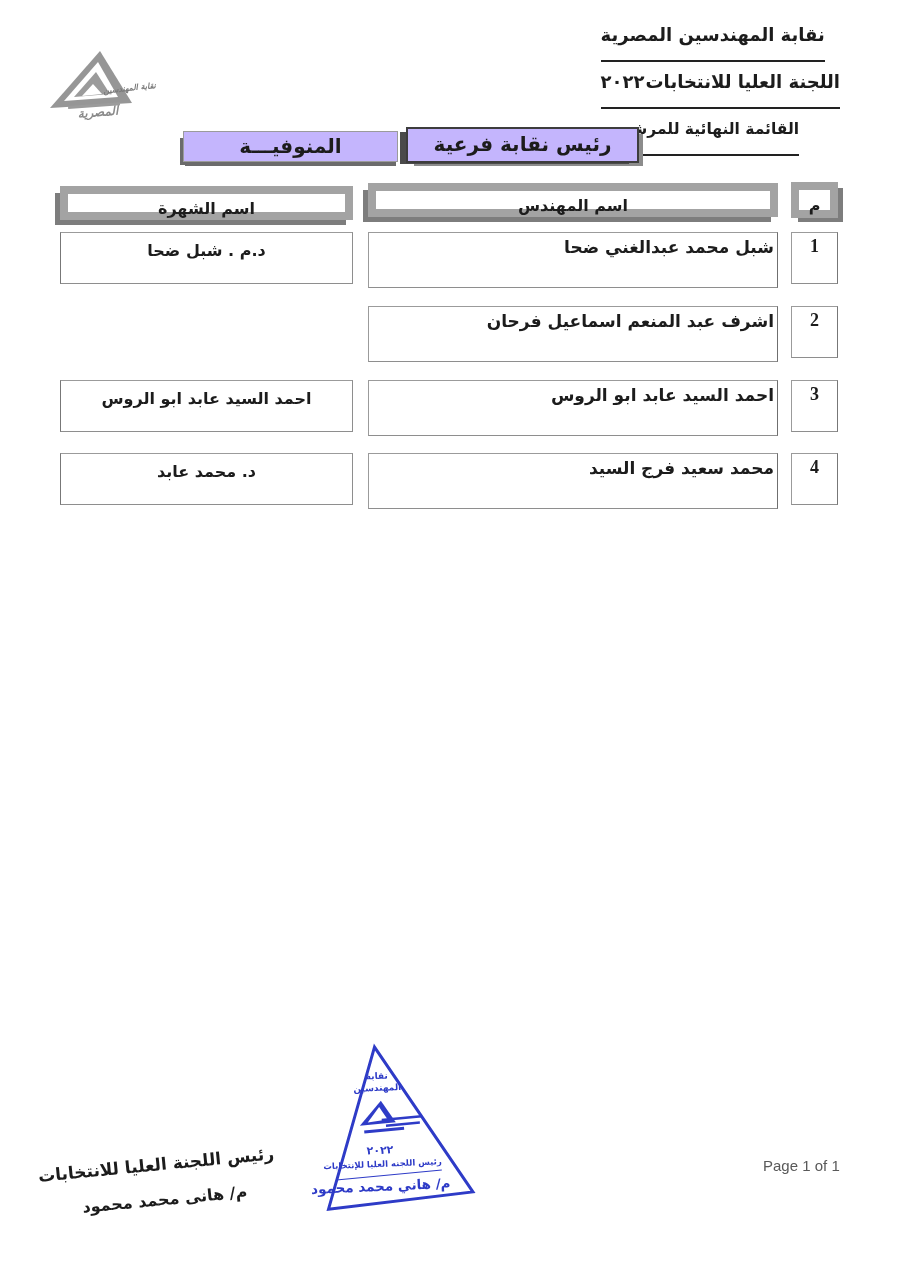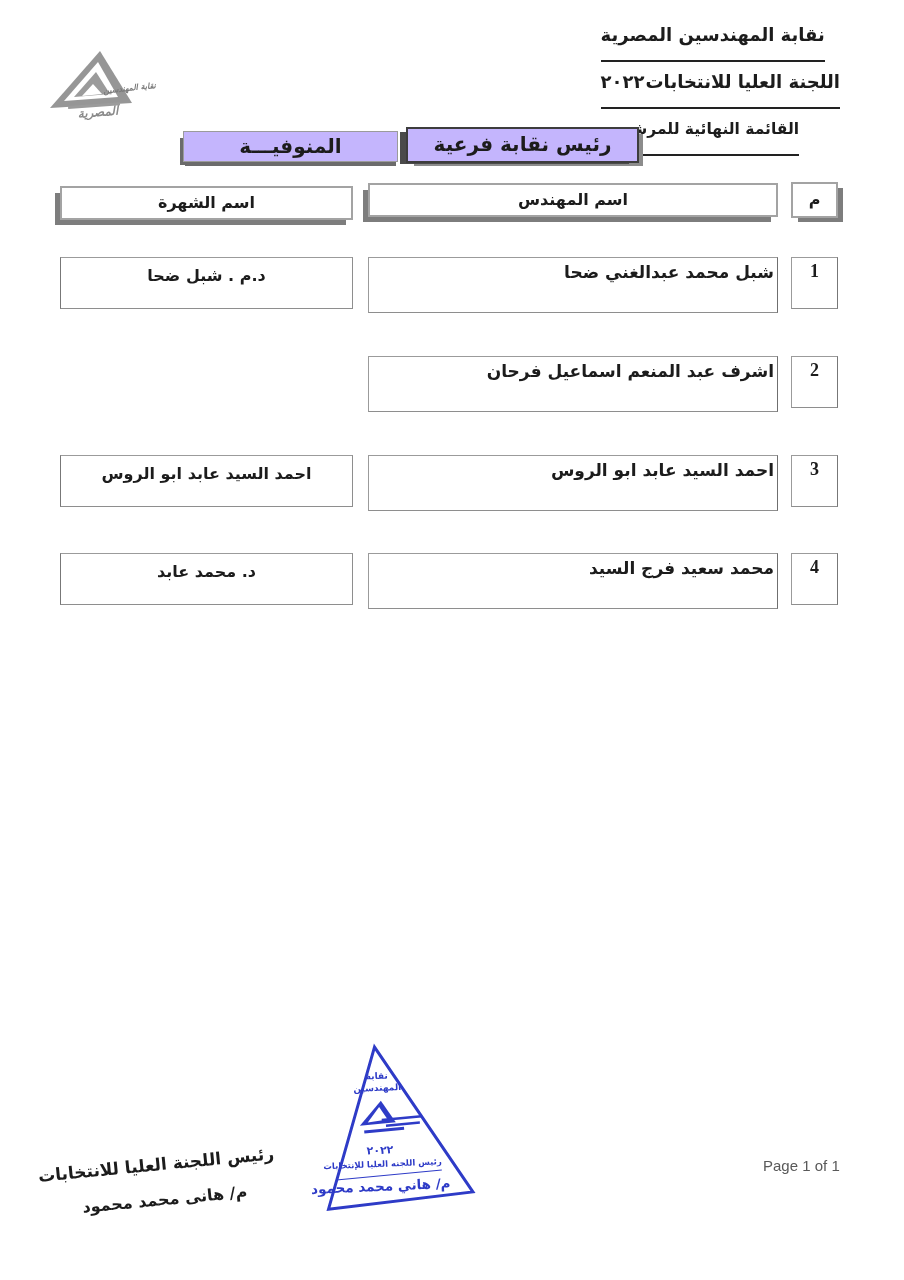--- a/index.html
+++ b/index.html
@@ -39,29 +39,29 @@
     border:1.5px solid #9b9b9b;
     box-shadow:0 6px 0 -2px #6b6b6b, -5px 5px 0 -2px #6b6b6b;
   }
   
   .table{position:absolute; left:60px; top:182px; width:778px; direction:rtl;}
   .trow{display:flex; direction:rtl; align-items:flex-start;}
   .col-idx{width:47px; margin-left:13px; flex:none; box-sizing:border-box;}
   .col-eng{width:410px; margin-left:15px; flex:none; box-sizing:border-box;}
   .col-alias{width:293px; flex:none; box-sizing:border-box;}
   .hbox{
-    background:#fff; border:2px solid #a3a3a3; font-weight:bold; font-size:16px;
+    background:#fff; border:8px solid #a3a3a3; font-weight:bold; font-size:16px;
     text-align:center; height:34px; line-height:30px;
   }
   .hbox.idx{height:36px; line-height:32px; box-shadow:6px 5px 0 -1px #7d7d7d;}
   .hbox.eng{margin-top:1px; box-shadow:-6px 6px 0 -1px #7d7d7d;}
   .hbox.alias{margin-top:4px; box-shadow:-6px 6px 0 -1px #7d7d7d;}
   .drow1{margin-top:12px;} .drow2{margin-top:18px;} .drow3{margin-top:18px;} .drow4{margin-top:17px;}
   .dbox{
-    background:#fff; border:1.6px solid #8e8e8e; font-weight:bold;margin-top:25px;
+    background:#fff; border:1.6px solid #8e8e8e; font-weight:bold;
   }
   .dbox.idx{
     height:52px; text-align:center; padding-top:3px;
     font-family:"Liberation Serif",serif; font-size:18px; direction:ltr;
     border-color:#9b9b9b #777 #8e8e8e #9b9b9b;
   }
   .dbox.eng{
     height:56px; text-align:right; padding:4px 3px 0 0; font-size:17px;
     border-color:#9b9b9b #6f6f6f #8e8e8e #9b9b9b;
   }

